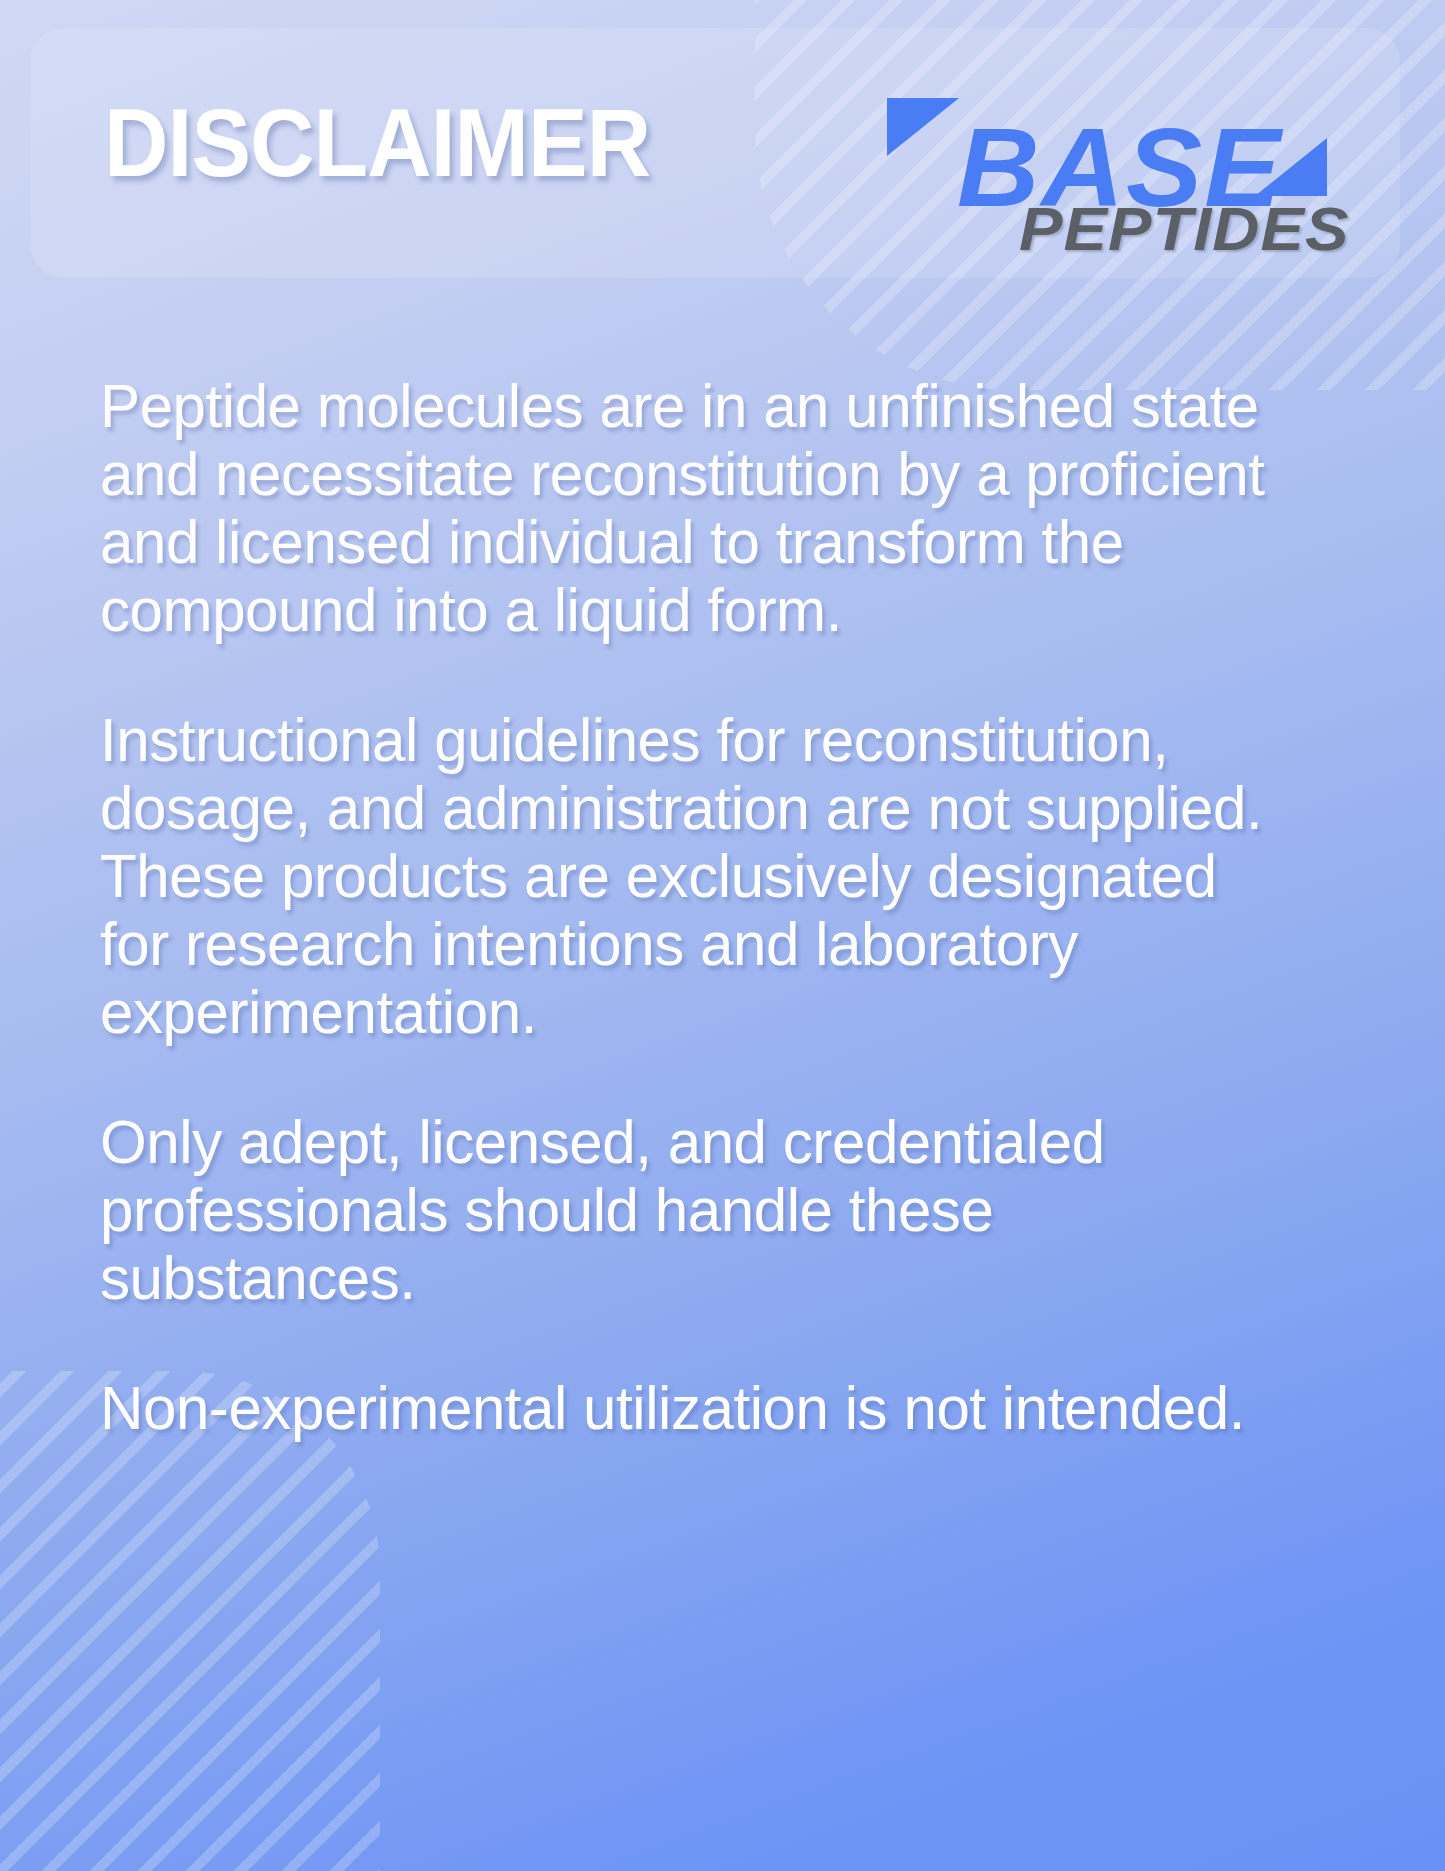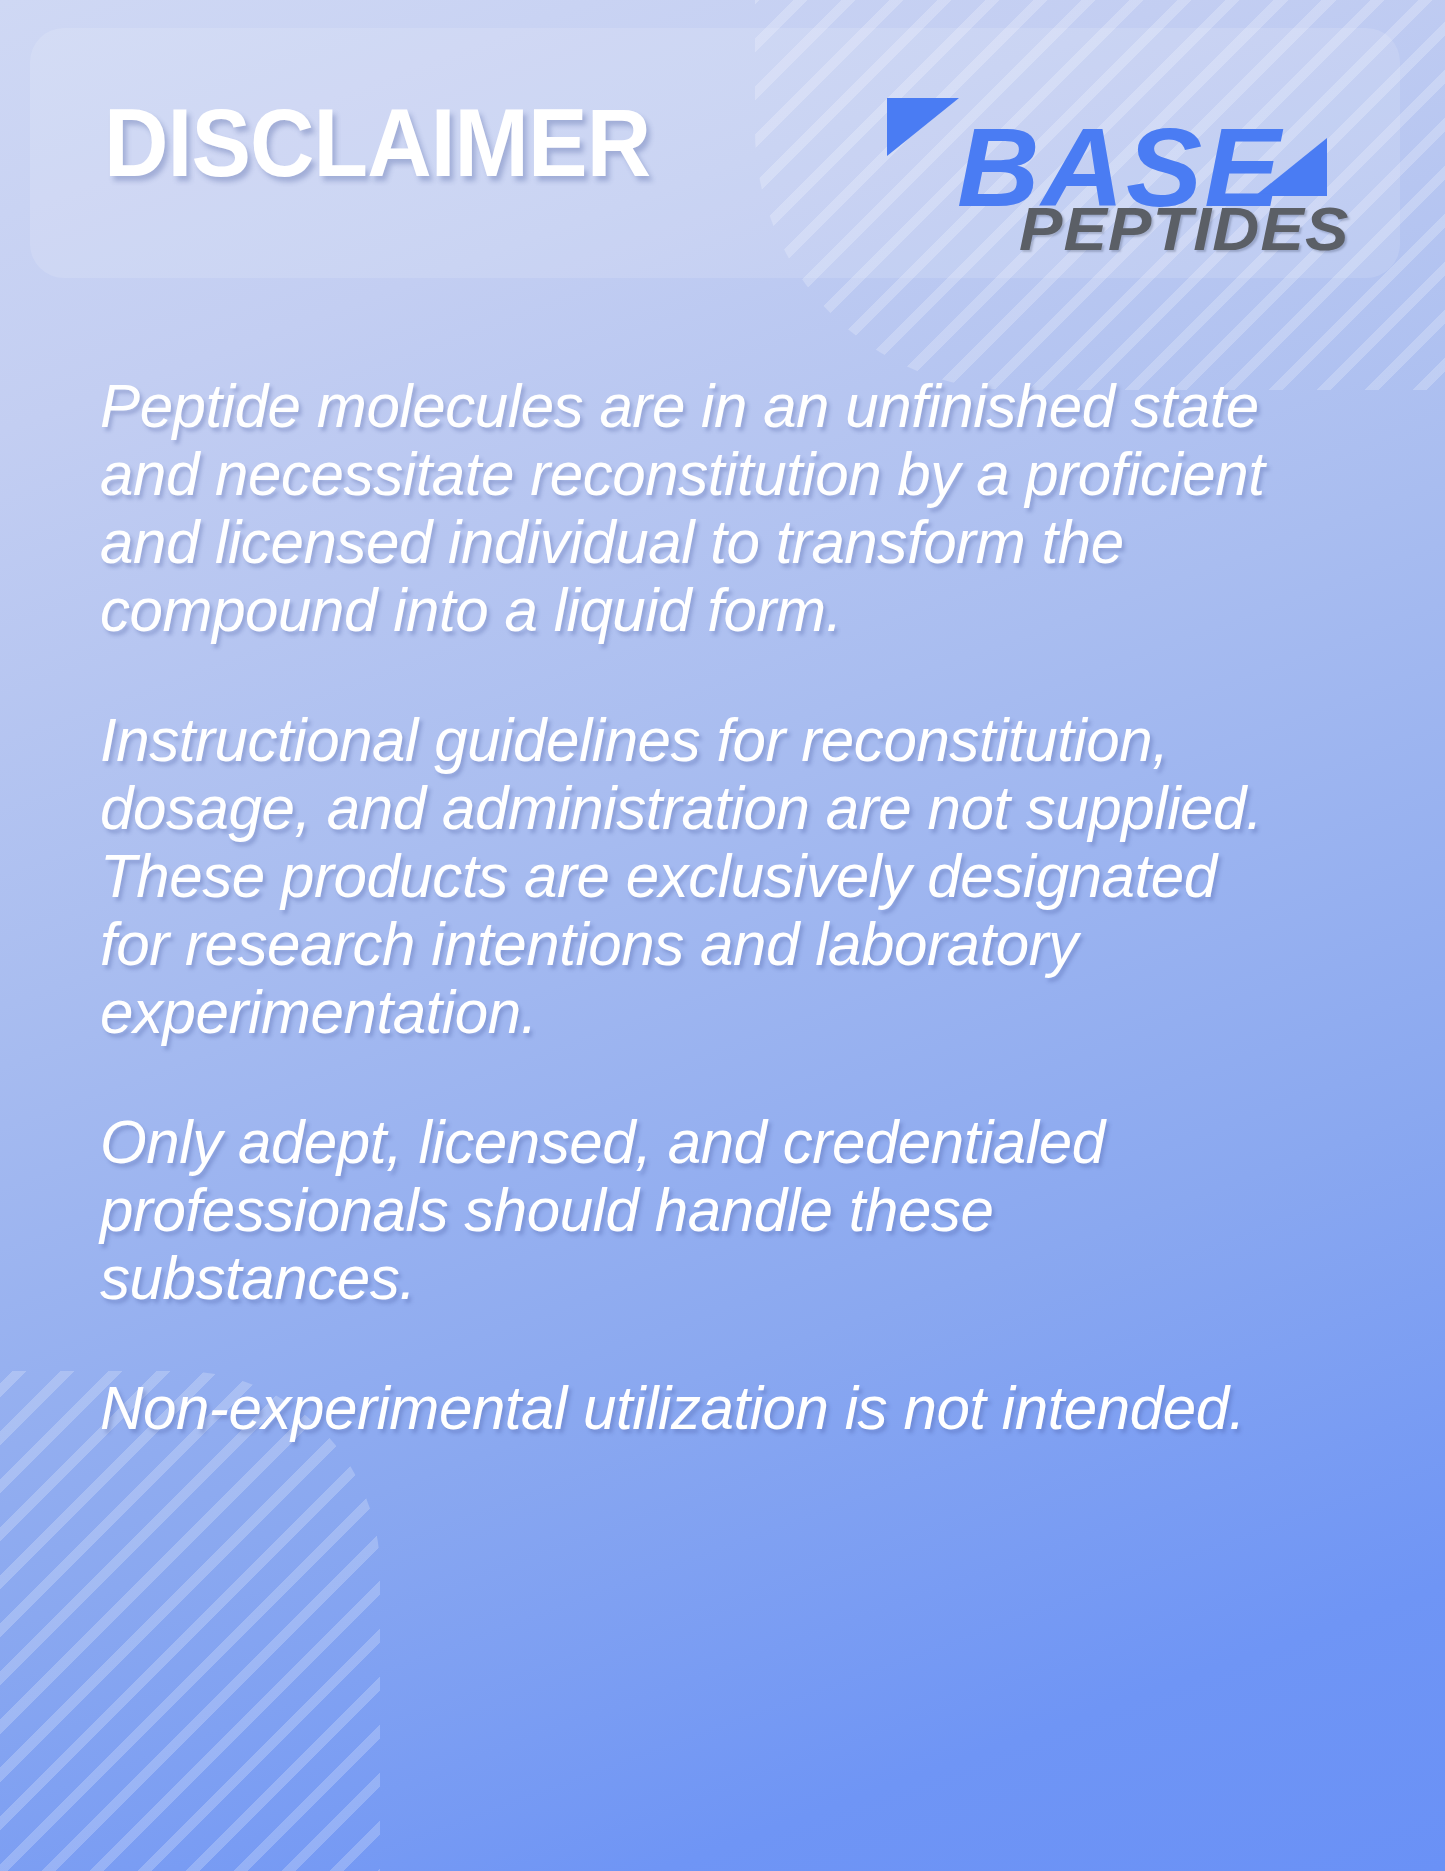--- a/index.html
+++ b/index.html
@@ -124,21 +124,20 @@
     white-space: nowrap;
     text-shadow: 2px 2px 2px rgba(40,50,80,0.25);
   }
 
   
   .content {
     position: absolute;
     top: 372px;
     left: 100px;
     width: 1230px;
-    font-style: italic;
   }
   .para {
     color: #ffffff;
     font-size: 62px;
     line-height: 68px;
     font-weight: normal;
     letter-spacing: -0.5px;
     transform: scaleX(0.97);
     transform-origin: left top;
     text-shadow: 3px 4px 4px rgba(60,80,150,0.28);

